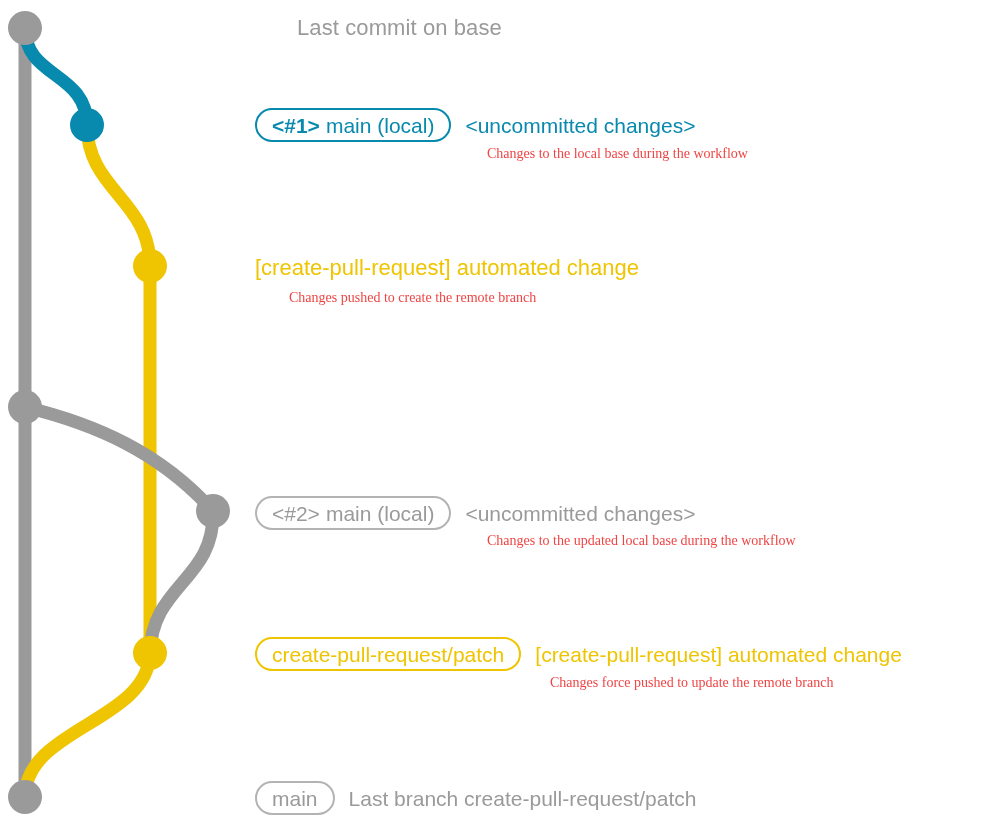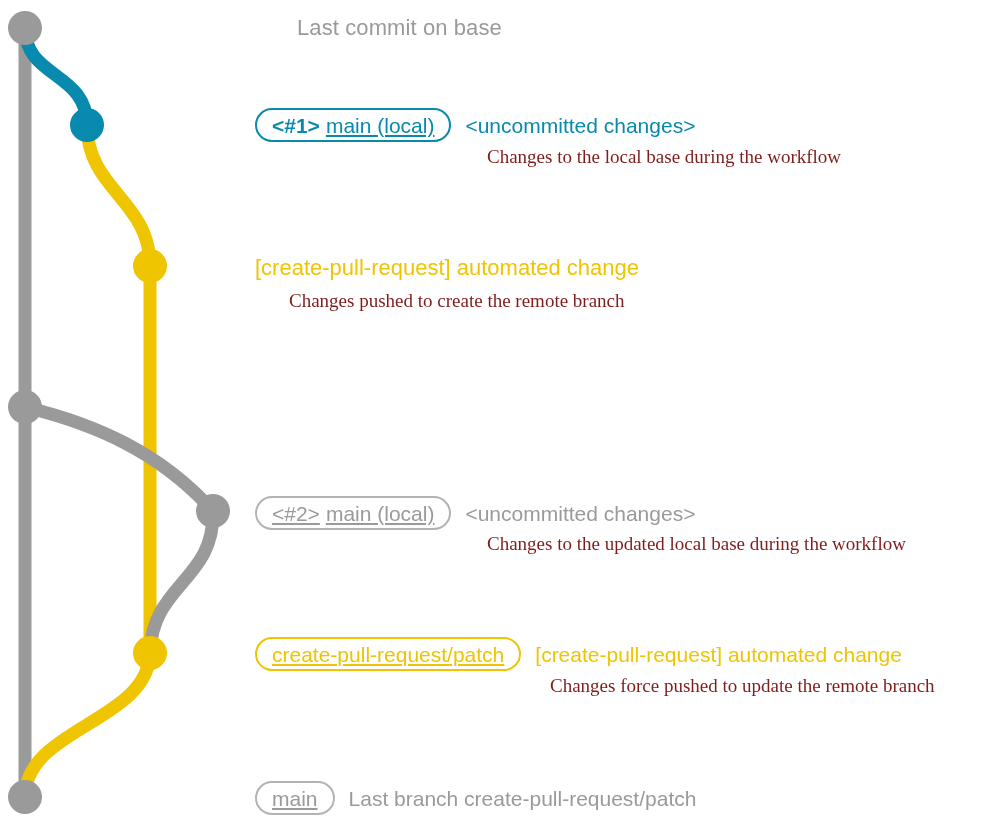--- a/index.html
+++ b/index.html
@@ -63,21 +63,21 @@
     font-size: 21px;
     color: #0889ae;
     background: #ffffff;
     line-height: 1;
   }
   .badge.blue  { border-color: #0889ae; color: #0889ae; }
   .badge.gray  { border-color: #b3b3b3; color: #9a9a9a; }
   .badge.yellow{ border-color: #efc401; color: #efc401; }
 
   .badge .b-bold { font-weight: bold; }
-  .badge .b-reg  { font-weight: normal; text-decoration: underline; }
+  .badge .b-reg  { font-weight: normal; }
   .badge .b-sp   { width: 6px; display: inline-block; }
 
   
   .subject {
     font-size: 21px;
     white-space: nowrap;
     line-height: 1;
   }
   .subject.blue   { color: #0889ae; }
   .subject.gray   { color: #9a9a9a; }
@@ -87,22 +87,22 @@
     position: absolute;
     font-size: 22px;
     white-space: nowrap;
   }
   .subject-standalone.yellow { color: #efc401; }
 
   
   .desc {
     position: absolute;
     font-family: "Liberation Serif", serif;
-    font-size: 19px;
-    color: #7f1d1d;
+    font-size: 14px;
+    color: #ef4444;
     white-space: nowrap;
   }
 
   .badge-gap { width: 14px; display: inline-block; }
 </style>
 </head>
 <body>
 
 <svg id="graph-svg" viewBox="0 0 981 827">
 

